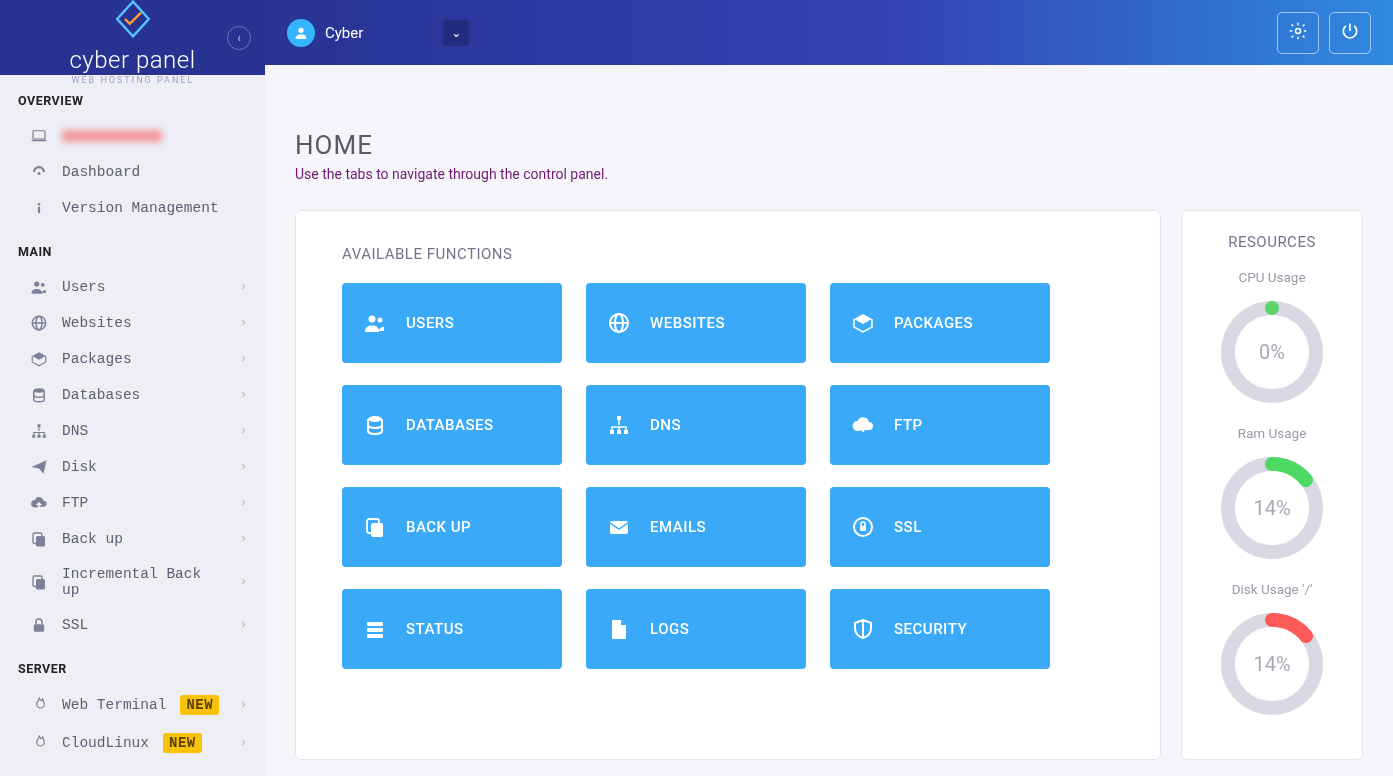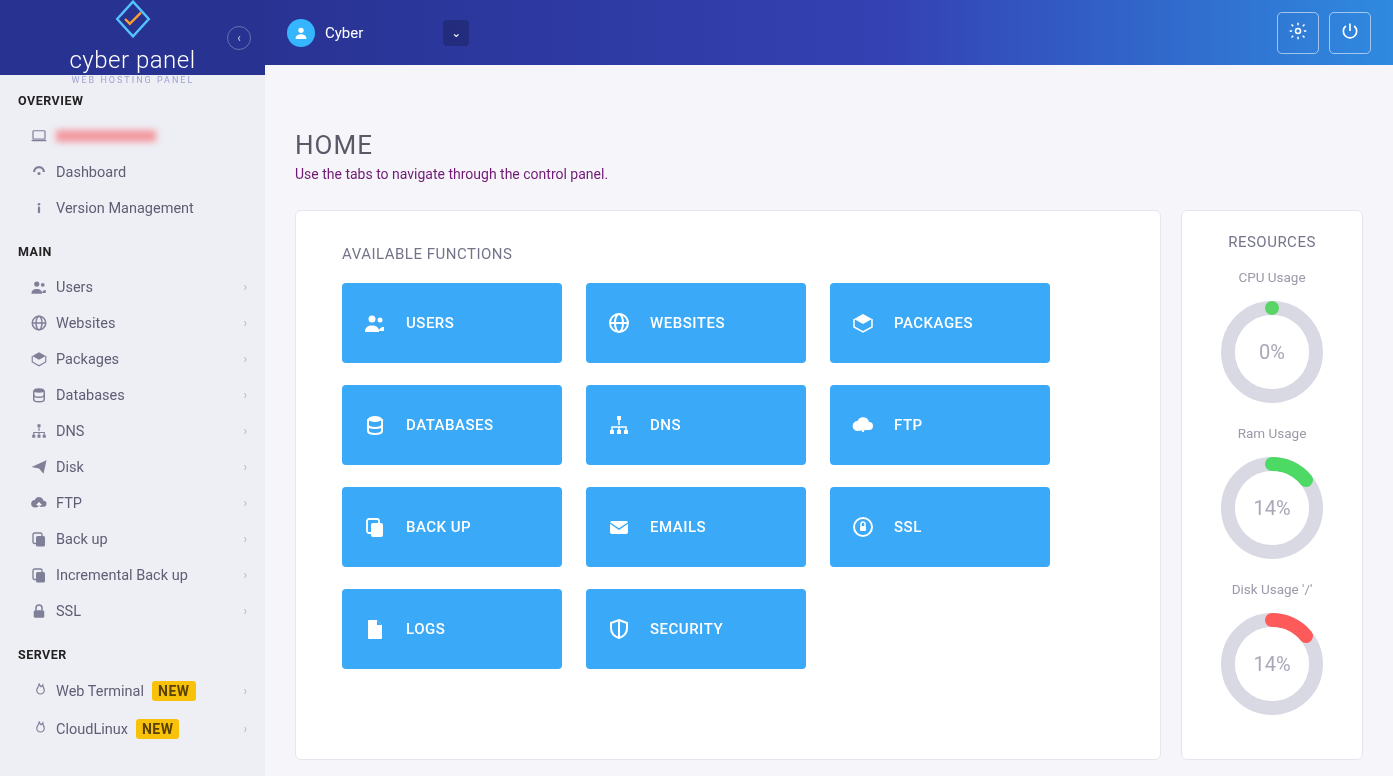--- a/index.html
+++ b/index.html
@@ -45,25 +45,26 @@
   border-radius: 50%; display:flex; align-items:center; justify-content:center;
   color:#cbd0f0; font-size:12px;
   cursor:pointer;
 }
 .nav-scroll { flex:1; overflow-y:auto; padding-bottom:20px;}
 .nav-section-title {
   font-size: 12.5px; font-weight: 700; color:#222; letter-spacing:.5px;
   padding: 18px 18px 10px 18px;
 }
 .nav-item {
-  display:flex; align-items:center; gap:8px;
+  display:flex; align-items:center; gap:14px;
   padding: 9px 18px 9px 30px;
   color:#5e5e74; font-size:14.5px;
   cursor:pointer;
   position:relative;
+  font-family:Liberation Mono, monospace;
 }
 .nav-item .nav-icon { width:18px; text-align:center; color:#7f7f98; font-size:15px; flex:0 0 18px; display:flex; justify-content:center; align-items:center;}
 .nav-item .badge-new {
   background:#f9c20a; color:#5a4200; font-size:14px; font-weight:700;
   padding:2px 6px; border-radius:3px; letter-spacing:.5px;
 }
 .nav-item .chev {
   margin-left:auto; color:#b4b4c4; font-size:12px;
 }
 .nav-item.redacted .nav-label {
@@ -481,20 +482,30 @@
                   <circle cx="12" cy="12" r="9" fill="none" stroke="currentColor" stroke-width="2"></circle>
                   <rect x="9" y="11" width="6" height="5" rx="1"></rect>
                   <path d="M10 11V9a2 2 0 1 1 4 0v2" fill="none" stroke="currentColor" stroke-width="1.5"></path>
                 </svg>
               </span>
               <span class="tile-label">SSL</span>
             </div>
             <div class="tile">
               <span class="tile-icon">
                 <svg viewBox="0 0 24 24" fill="currentColor">
+                  <rect x="4" y="5" width="16" height="4" rx="1"></rect>
+                  <rect x="4" y="11" width="16" height="4" rx="1"></rect>
+                  <rect x="4" y="17" width="16" height="4" rx="1"></rect>
+                </svg>
+              </span>
+              <span class="tile-label">STATUS</span>
+            </div>
+            <div class="tile">
+              <span class="tile-icon">
+                <svg viewBox="0 0 24 24" fill="currentColor">
                   <path d="M6 3h8l5 5v13a1 1 0 0 1-1 1H6a1 1 0 0 1-1-1V4a1 1 0 0 1 1-1z"></path>
                   <path d="M14 3v5h5" fill="#3aa9f8"></path>
                 </svg>
               </span>
               <span class="tile-label">LOGS</span>
             </div>
             <div class="tile">
               <span class="tile-icon">
                 <svg viewBox="0 0 24 24" fill="currentColor">
                   <path d="M12 3l8 3v5c0 5-3.5 8.5-8 10-4.5-1.5-8-5-8-10V6z" fill="none" stroke="currentColor" stroke-width="2"></path>

